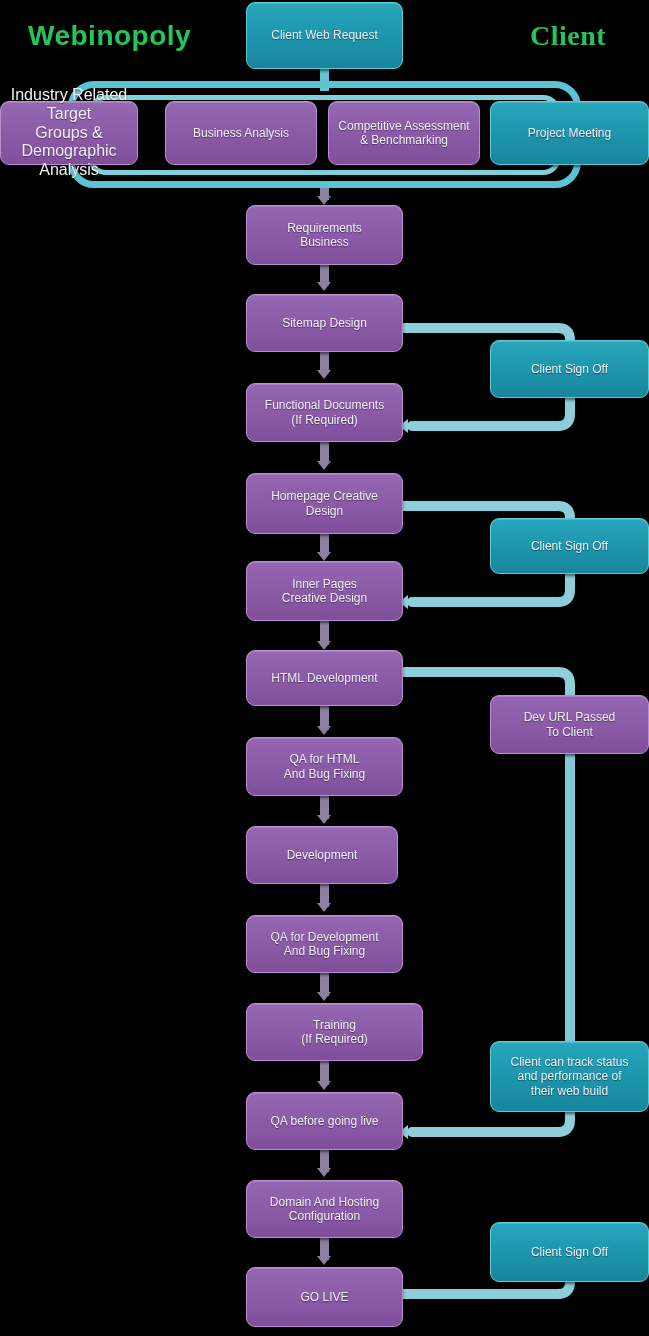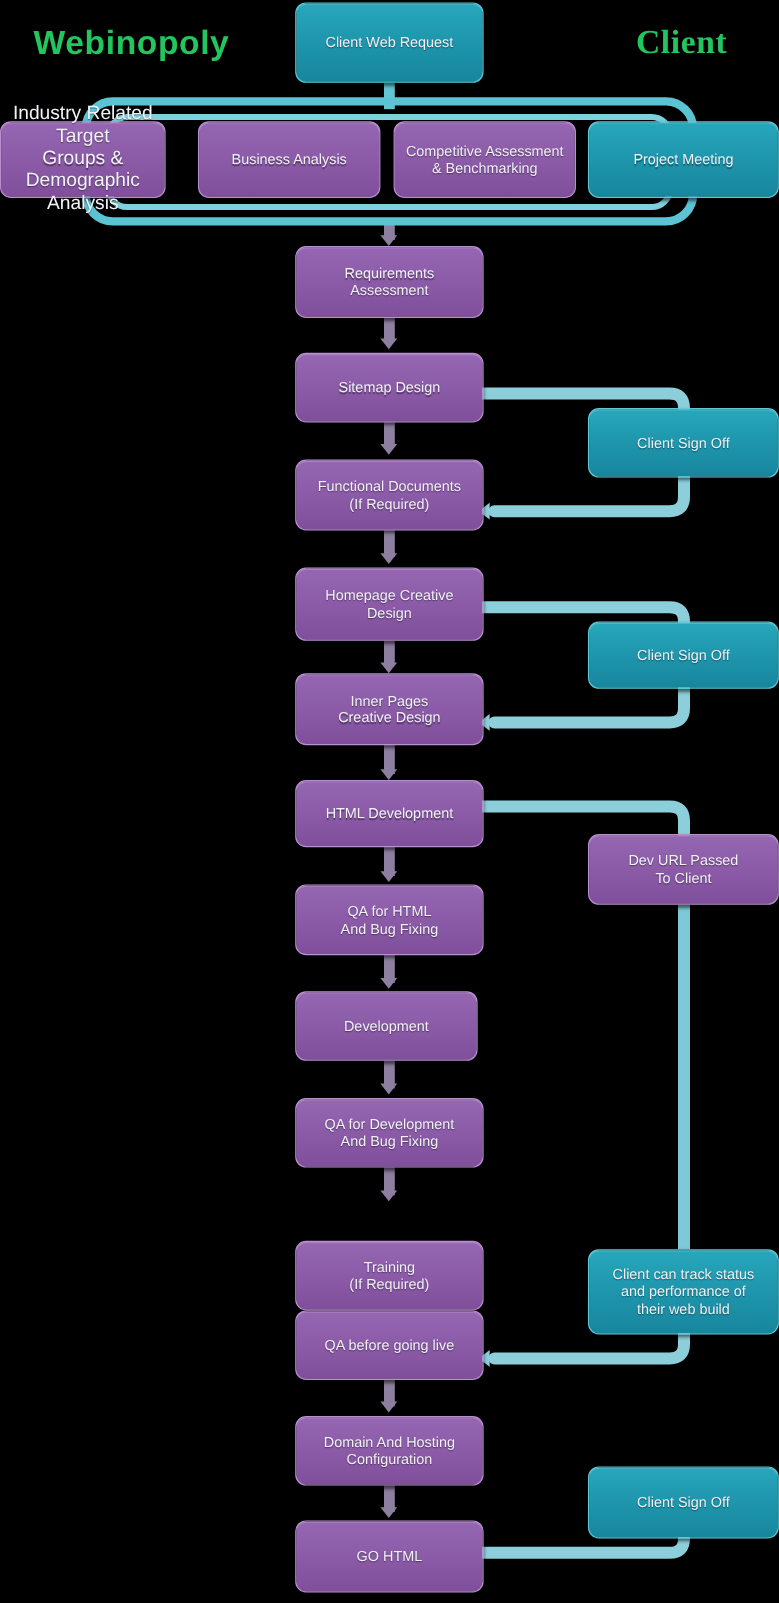--- a/index.html
+++ b/index.html
@@ -127,21 +127,21 @@
   <div class="node teal" style="left:490px;top:101px;width:159px;height:64px;">
     <span>Project Meeting</span>
   </div>
 
   <div class="vline" style="left:320px;top:182px;width:9px;height:18px;"></div>
   <div class="arrow-d" style="left:317px;top:196px;"></div>
 
   <div class="node purple" style="left:246px;top:205px;width:157px;height:60px;text-align:center;">
     <span>
       <span>Requirements</span><br>
-      <span>Assessment</span>
+      <span>Business</span>
     </span>
   </div>
 
   <div class="vline" style="left:320px;top:265px;width:9px;height:20px;"></div>
   <div class="arrow-d" style="left:317px;top:282px;"></div>
 
   <div class="node purple" style="left:246px;top:294px;width:157px;height:58px;">
     <span>Sitemap Design</span>
   </div>
 
@@ -244,21 +244,21 @@
   <div class="node purple" style="left:246px;top:915px;width:157px;height:58px;">
     <span>
       <span>QA for Development</span><br>
       <span>And Bug Fixing</span>
     </span>
   </div>
 
   <div class="vline" style="left:320px;top:973px;width:9px;height:23px;"></div>
   <div class="arrow-d" style="left:317px;top:992px;"></div>
 
-  <div class="node purple" style="left:246px;top:1034px;width:157px;height:58px;">
+  <div class="node purple" style="left:246px;top:1003px;width:177px;height:58px;">
     <span>
       <span>Training</span><br>
       <span>(If Required)</span>
     </span>
   </div>
 
   <div class="node teal" style="left:490px;top:1041px;width:159px;height:71px;font-size:12px;">
     <span>
       <span>Client can track  status</span><br>
       <span>and performance of</span><br>
@@ -293,16 +293,16 @@
 
   <div class="node teal" style="left:490px;top:1222px;width:159px;height:60px;">
     <span>Client Sign Off</span>
   </div>
 
   <svg class="elbow" style="left:398px;top:1272px;width:190px;height:40px;">
     <path d="M2,22 H160 Q172,22 172,10 V0" stroke="#8ccfdb" stroke-width="10" fill="none" stroke-linecap="round"></path>
   </svg>
 
   <div class="node purple" style="left:246px;top:1267px;width:157px;height:60px;">
-    <span>GO HTML</span>
+    <span>GO LIVE</span>
   </div>
 
 </div>
 
 </body></html>

